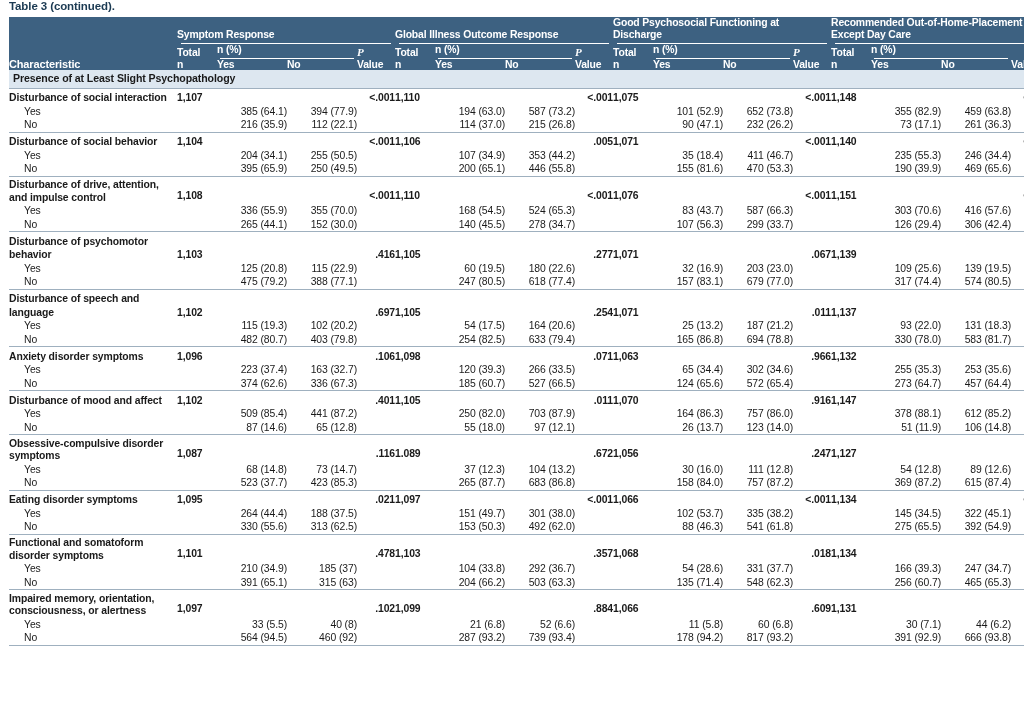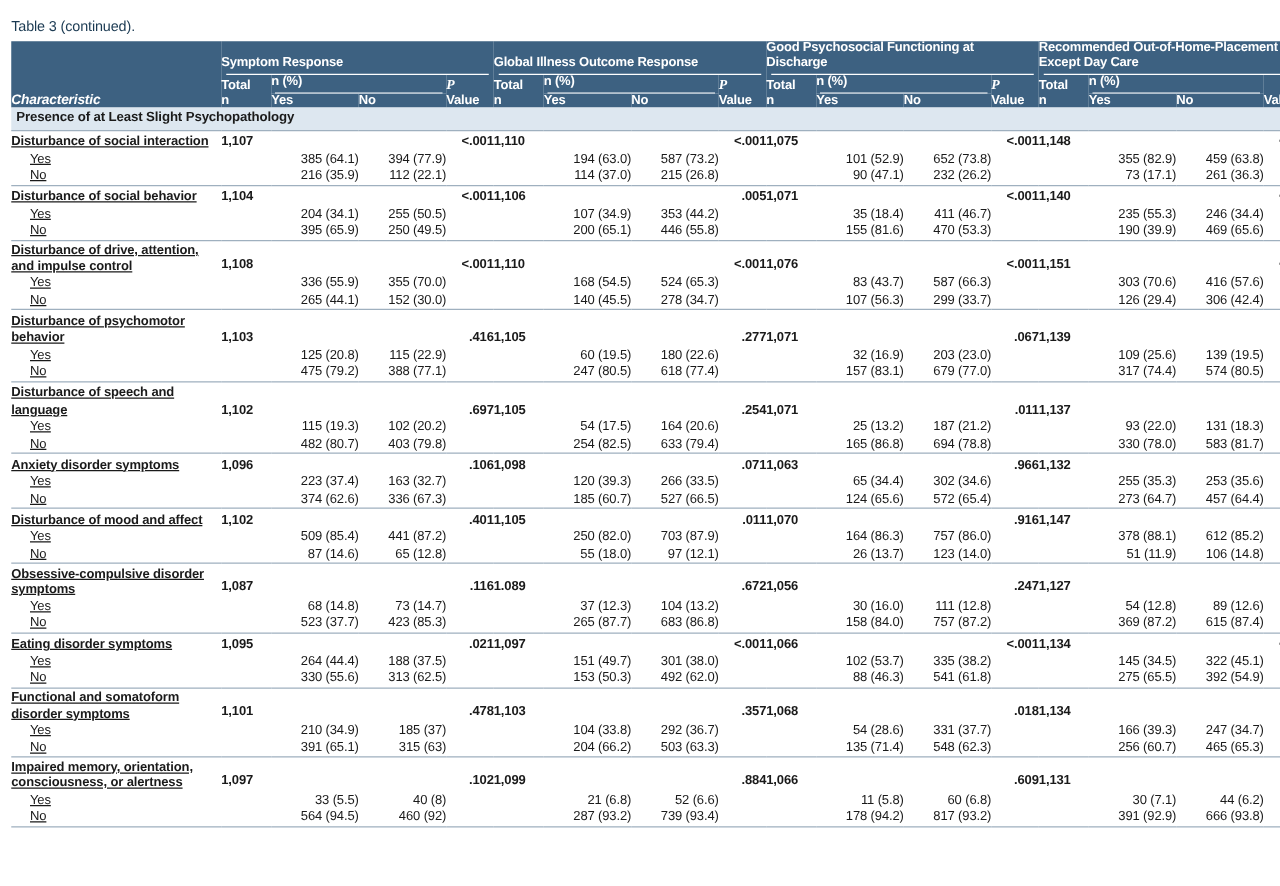--- a/index.html
+++ b/index.html
@@ -5,22 +5,22 @@
   html,body{margin:0;padding:0;background:#ffffff;}
   body{
     width:1024px;height:709px;
     font-family:"Liberation Sans","DejaVu Sans",sans-serif;
     color:#1a1a1a;
     -webkit-font-smoothing:antialiased;
   }
   .page{position:relative;width:1024px;height:709px;overflow:hidden;padding:0;box-sizing:border-box;}
 
   .table-caption{
-    font-size:11.5px;font-weight:normal;color:#1b3a52;
-    padding:16px 0 5px 9px;letter-spacing:-0.1px;
+    font-size:11.5px;font-weight:bold;color:#1b3a52;
+    padding:0 0 5px 9px;letter-spacing:-0.1px;
   }
 
   table.t{
     border-collapse:collapse;
     width:1012px;
     margin-left:9px;
     table-layout:fixed;
     font-size:10.4px;
   }
   table.t td,table.t th{padding:0;margin:0;vertical-align:bottom;}
@@ -42,30 +42,29 @@
   }
   th.sub{padding:2px 2px 4px 2px;vertical-align:bottom;}
   th.npct{padding:2px 2px 2px 2px;vertical-align:bottom;}
   th.npct .rule{
     display:block;border-bottom:1px solid #ffffff;
     margin:2px 3px 0 3px;height:0;
   }
   th.charhead{
     text-align:left;padding:0 0 4px 4px;vertical-align:bottom;
     font-size:11px;
-    font-style:italic;
   }
   th .pital{font-style:italic;font-family:"Liberation Serif","DejaVu Serif",serif;font-weight:bold;font-size:11px;}
 
   
   tbody td{
     font-size:10.4px;line-height:13.5px;
     color:#1a1a1a;letter-spacing:-0.1px;
   }
-  td.lab{text-align:left;padding-left:4px;text-decoration:underline;}
+  td.lab{text-align:left;padding-left:4px;}
   td.num{text-align:right;padding-right:3px;white-space:nowrap;}
   td.totl{text-align:left;padding-left:4px;white-space:nowrap;}
   td.pv{text-align:right;padding-right:3px;white-space:nowrap;}
 
   tr.section td{
     background:#dde7f0;font-weight:bold;font-size:10.6px;
     padding:2px 0 2px 4px;
   }
   tr.grouphead td{font-weight:bold;padding-top:2.5px;}
   tr.grouphead td.lab{font-weight:bold;}

